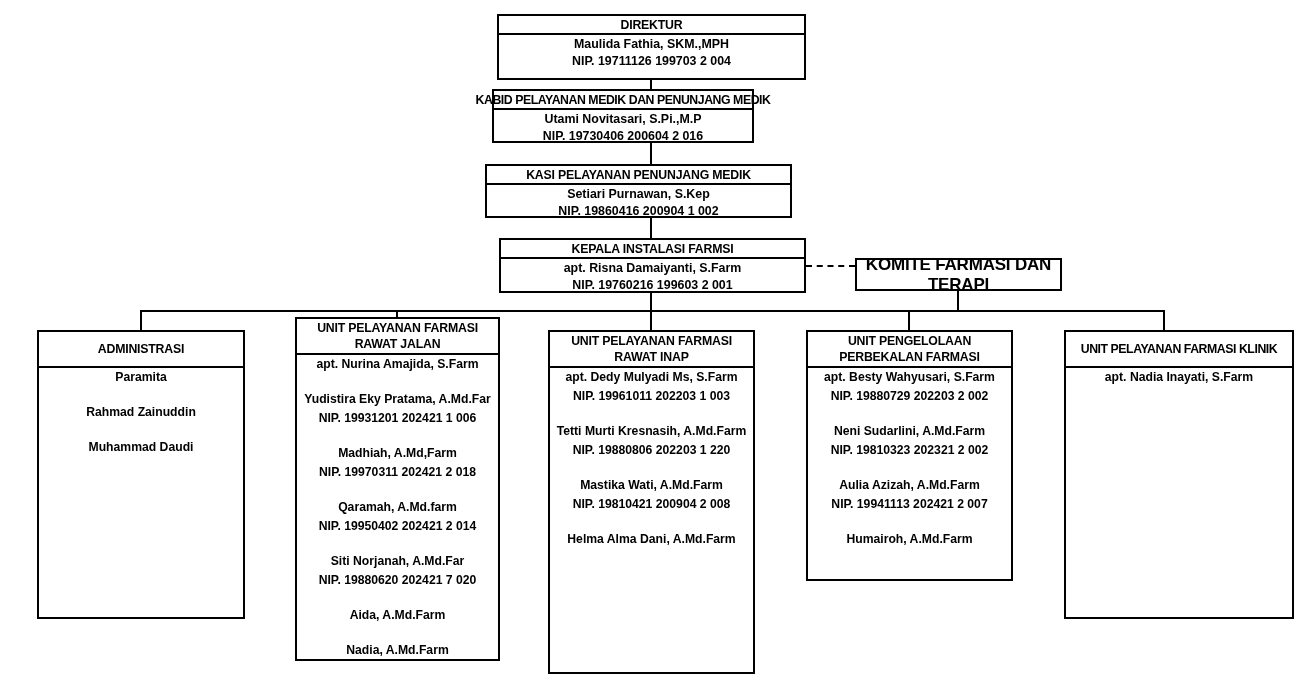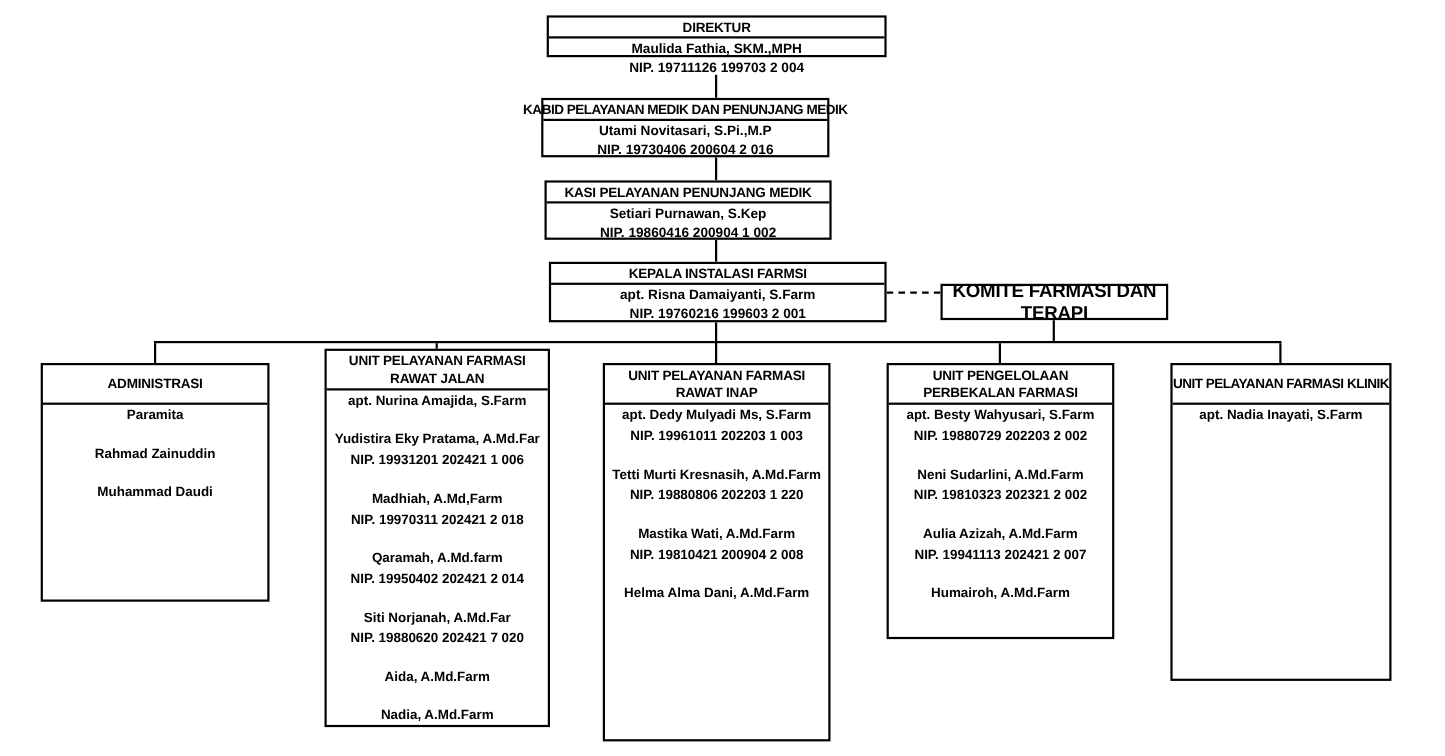--- a/index.html
+++ b/index.html
@@ -40,57 +40,57 @@
   <div class="vline" style="left:650px;top:218px;height:20px"></div>
   <div class="vline" style="left:650px;top:293px;height:37px"></div>
   <div class="hline" style="left:140px;top:310px;width:1025px"></div>
   <div class="vline" style="left:140px;top:312px;height:18px"></div>
   <div class="vline" style="left:396px;top:312px;height:18px"></div>
   <div class="vline" style="left:908px;top:312px;height:18px"></div>
   <div class="vline" style="left:1163px;top:312px;height:18px"></div>
   <div class="vline" style="left:957px;top:291px;height:19px"></div>
   <div class="dashline" style="left:806px;top:265px;width:49px"></div>
 
-  <div class="box chain" style="left:497px;top:14px;width:309px;height:38px">
+  <div class="box chain" style="left:497px;top:14px;width:309px;height:66px">
     <div class="box-title">DIREKTUR</div>
     <div class="box-body">
       <span class="m-line">Maulida Fathia, SKM.,MPH</span>
       <span class="m-line">NIP. 19711126 199703 2 004</span>
     </div>
   </div>
 
   <div class="box chain" style="left:492px;top:89px;width:262px;height:54px">
     <div class="box-title nowrapt">KABID PELAYANAN MEDIK DAN PENUNJANG MEDIK</div>
     <div class="box-body">
       <span class="m-line">Utami Novitasari, S.Pi.,M.P</span>
       <span class="m-line">NIP. 19730406 200604 2 016</span>
     </div>
   </div>
 
-  <div class="box chain" style="left:495px;top:164px;width:261px;height:54px">
+  <div class="box chain" style="left:485px;top:164px;width:307px;height:54px">
     <div class="box-title">KASI PELAYANAN PENUNJANG MEDIK</div>
     <div class="box-body">
       <span class="m-line">Setiari Purnawan, S.Kep</span>
       <span class="m-line">NIP. 19860416 200904 1 002</span>
     </div>
   </div>
 
   <div class="box chain" style="left:499px;top:238px;width:307px;height:55px">
     <div class="box-title">KEPALA INSTALASI FARMSI</div>
     <div class="box-body">
       <span class="m-line">apt. Risna Damaiyanti, S.Farm</span>
       <span class="m-line">NIP. 19760216 199603 2 001</span>
     </div>
   </div>
 
   <div class="box komite" style="left:855px;top:258px;width:207px;height:33px">
     <span>KOMITE FARMASI DAN TERAPI</span>
   </div>
 
-  <div class="box unit" style="left:37px;top:330px;width:208px;height:217px">
+  <div class="box unit" style="left:37px;top:330px;width:208px;height:289px">
     <div class="box-title">ADMINISTRASI</div>
     <div class="box-body">
       <div class="member">
         <span class="m-line">Paramita</span>
       </div>
       <div class="member">
         <span class="m-line">Rahmad Zainuddin</span>
       </div>
       <div class="member">
         <span class="m-line">Muhammad Daudi</span>
@@ -164,21 +164,21 @@
       <div class="member">
         <span class="m-line">Aulia Azizah, A.Md.Farm</span>
         <span class="m-line">NIP. 19941113 202421 2 007</span>
       </div>
       <div class="member">
         <span class="m-line">Humairoh, A.Md.Farm</span>
       </div>
     </div>
   </div>
 
-  <div class="box unit" style="left:1064px;top:330px;width:201px;height:289px">
+  <div class="box unit" style="left:1064px;top:330px;width:230px;height:289px">
     <div class="box-title nowrapt">UNIT PELAYANAN FARMASI KLINIK</div>
     <div class="box-body">
       <div class="member">
         <span class="m-line">apt. Nadia Inayati, S.Farm</span>
       </div>
     </div>
   </div>
 
 </div>
 

